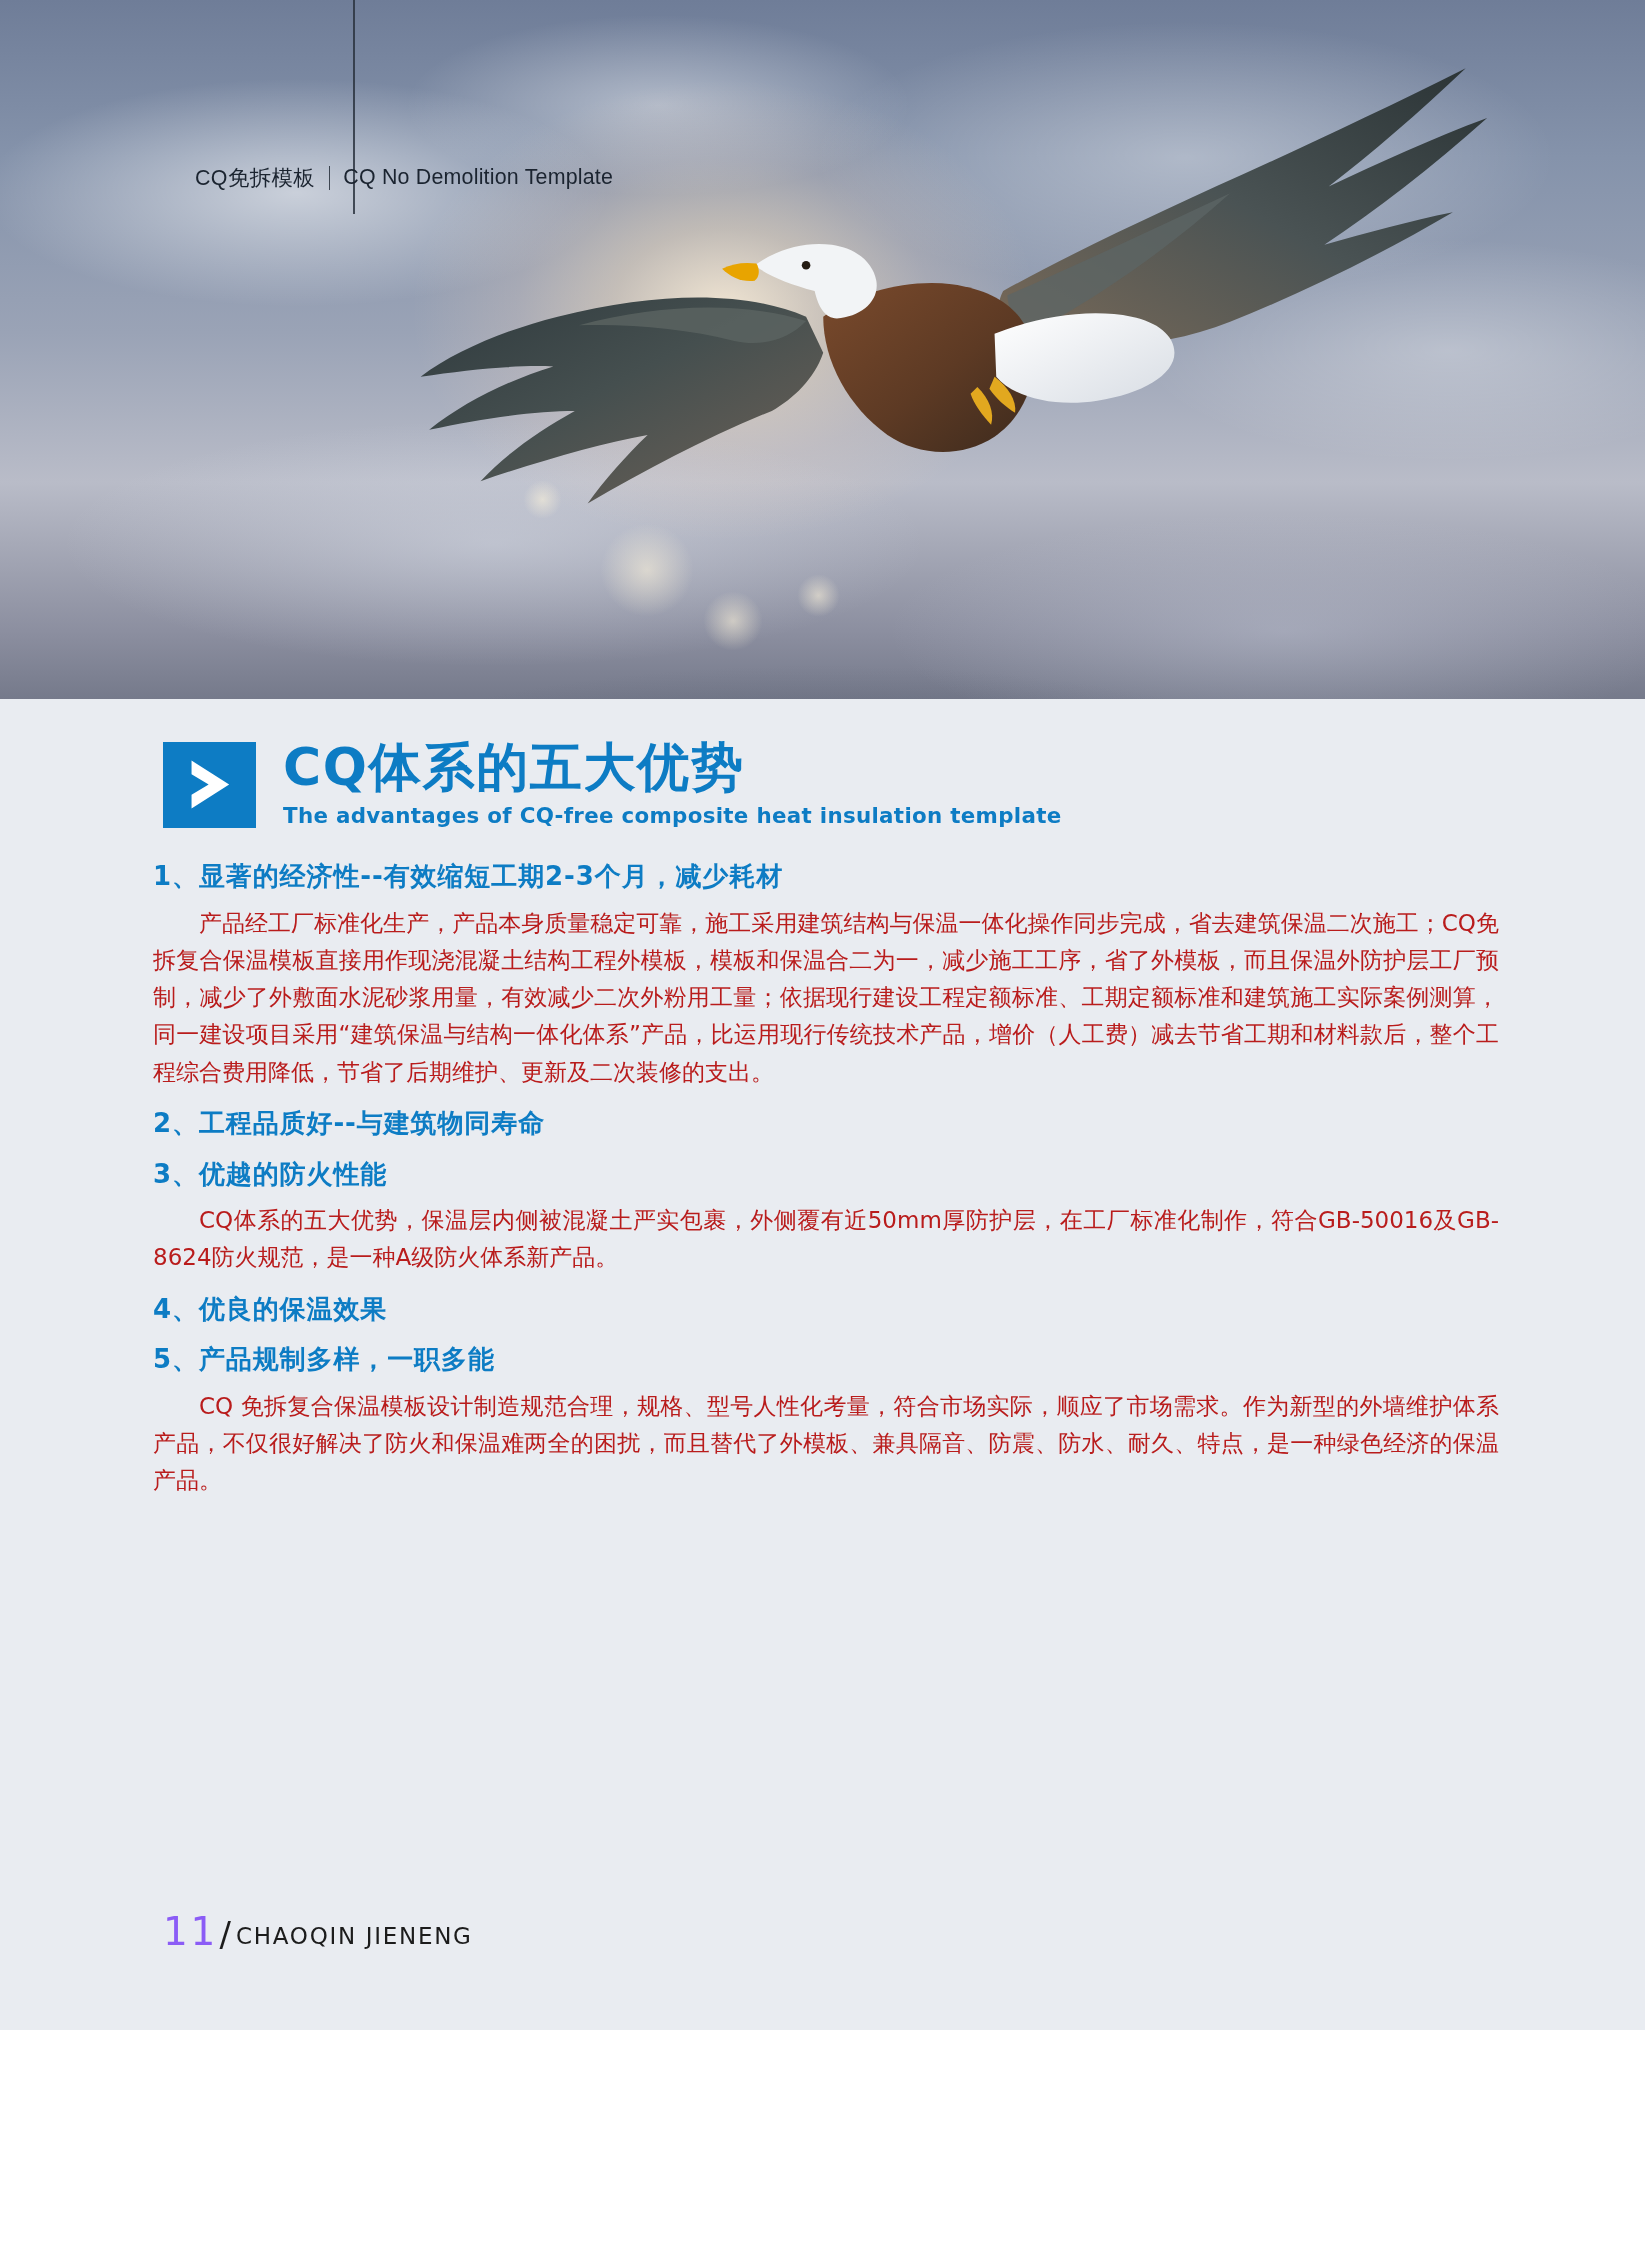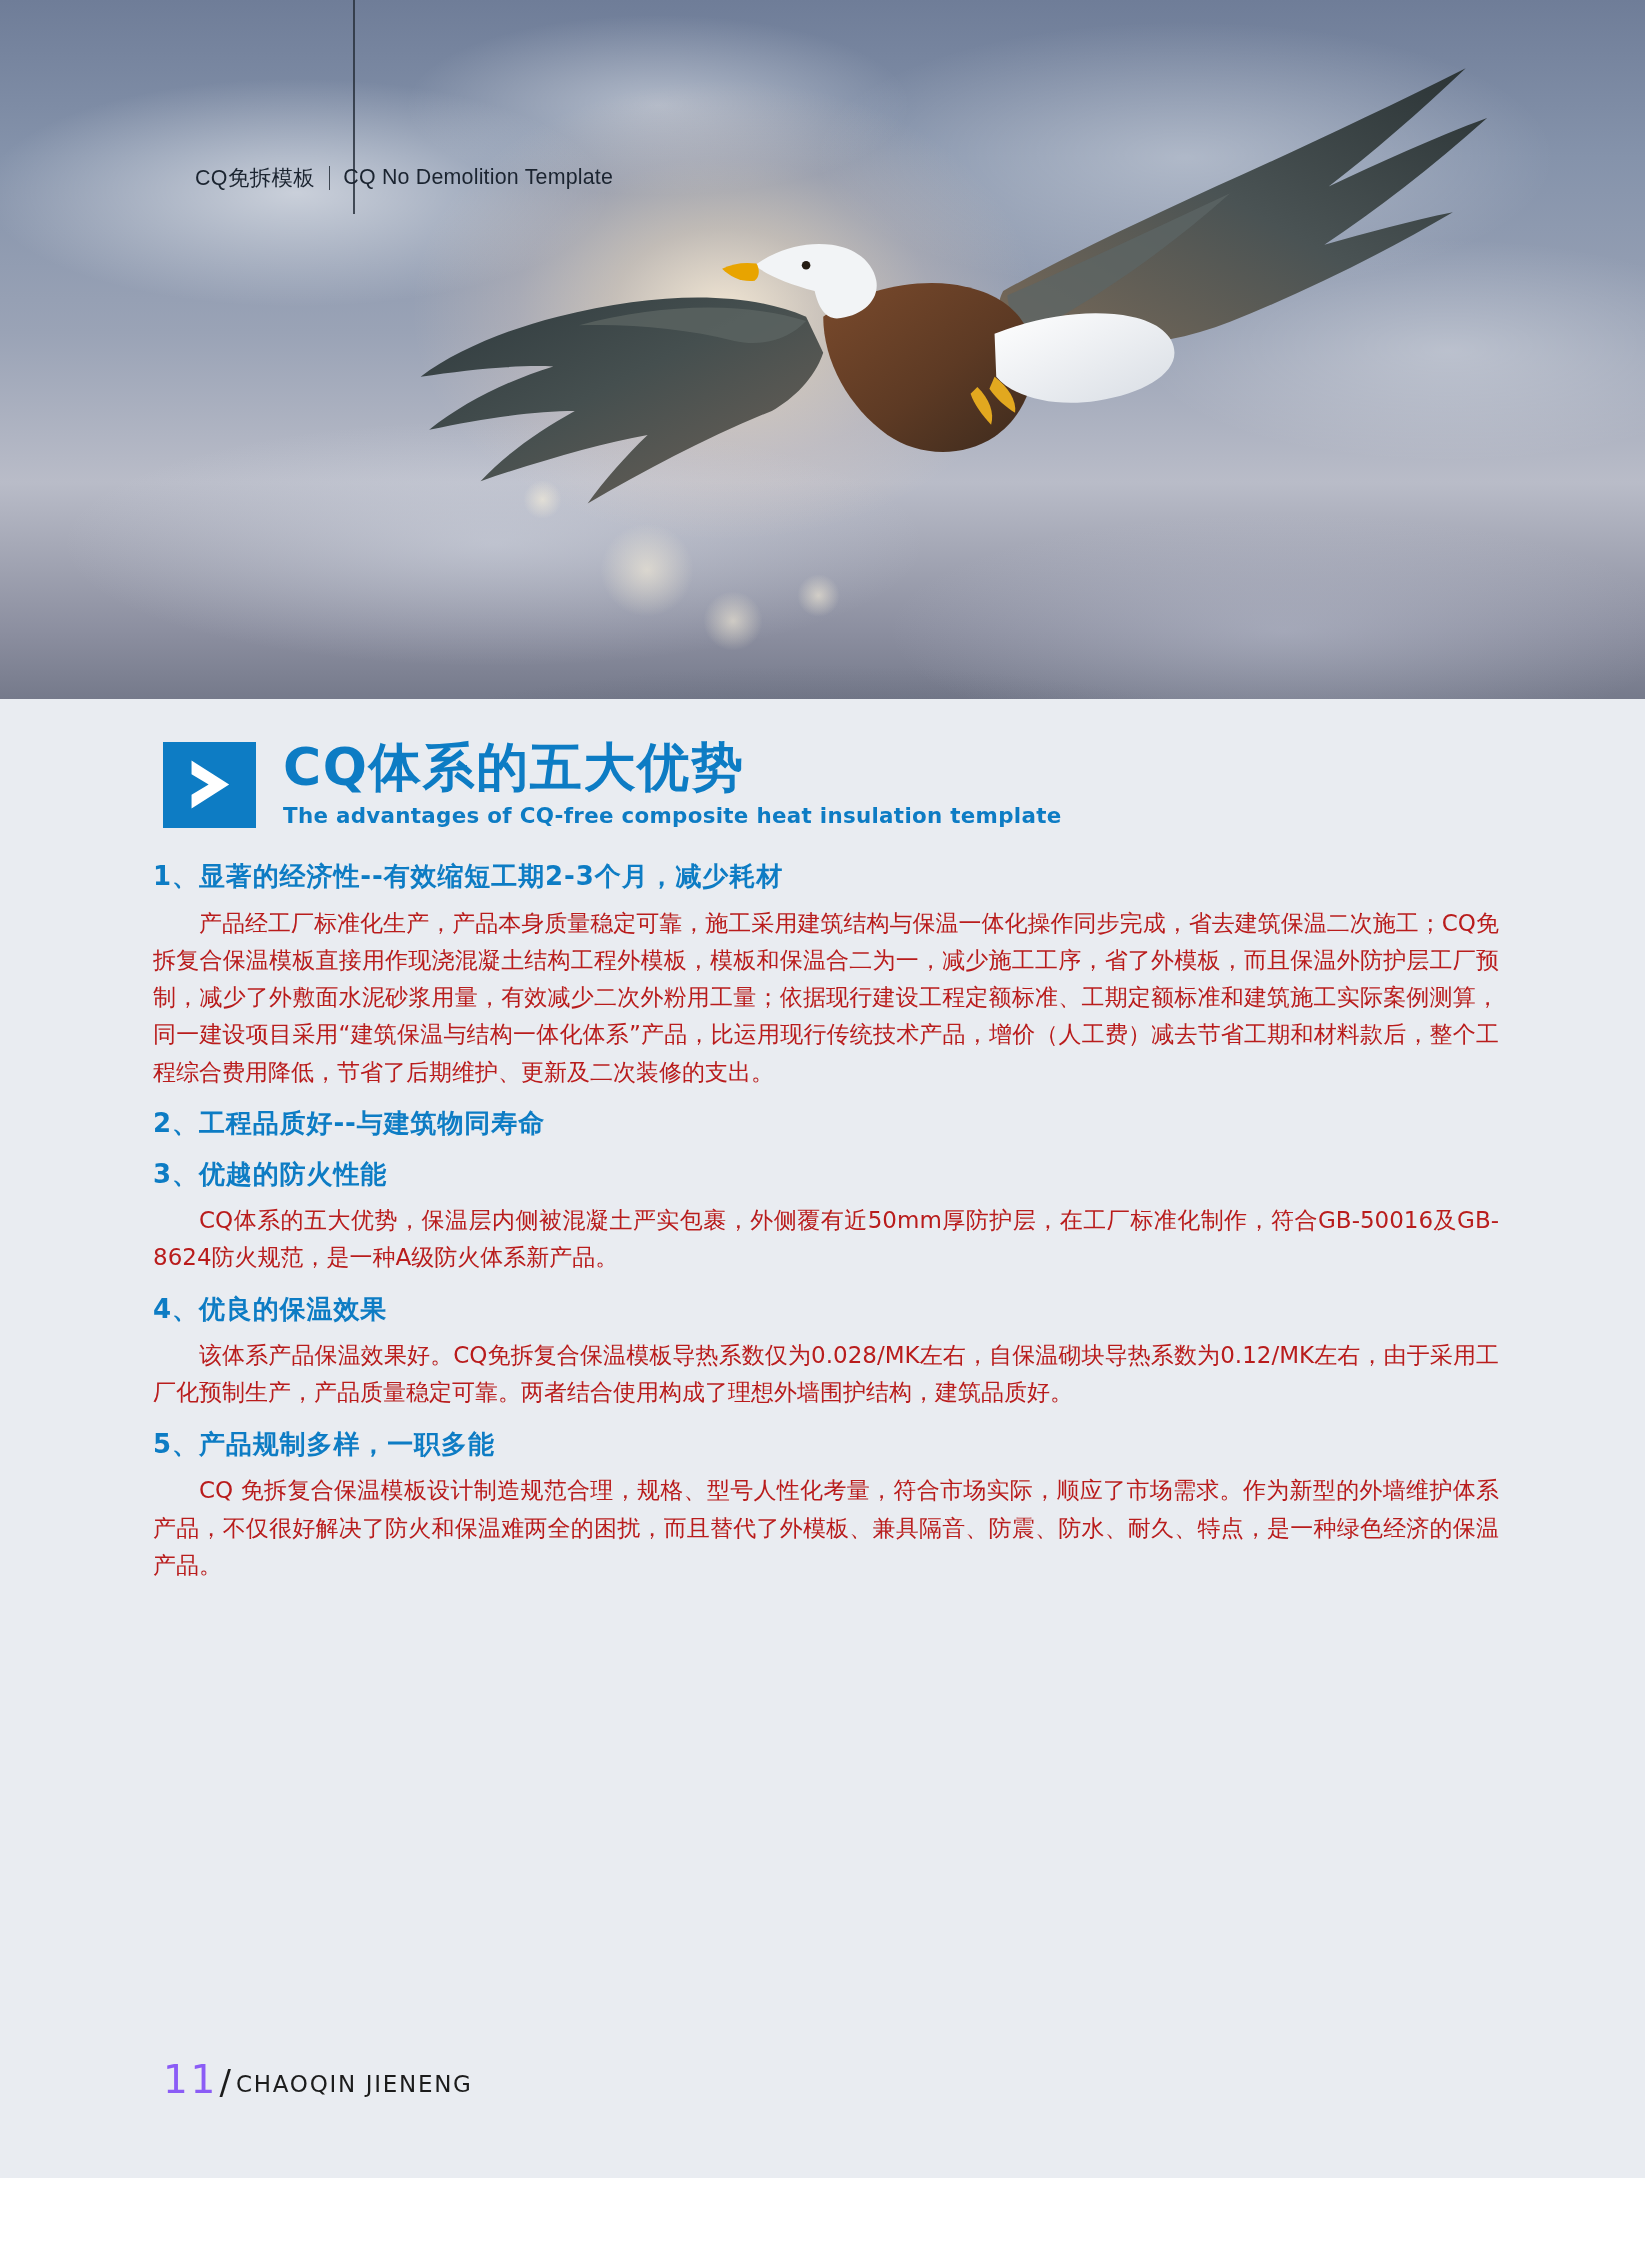--- a/index.html
+++ b/index.html
@@ -103,21 +103,21 @@
     width: 1106px;
     height: 514px;
     pointer-events: none;
   }
 
   
   .content {
     position: absolute;
     left: 0; top: 699px;
     width: 1646px;
-    height: 1479px;
+    height: 1331px;
     background: #e9ecf1;
   }
   .content-inner {
     position: absolute;
     left: 153px;
     top: 34px;
     width: 1346px;
   }
 
   
@@ -308,21 +308,20 @@
         <div class="sec-title">2、工程品质好--与建筑物同寿命</div>
       </div>
 
       <div class="section">
         <div class="sec-title">3、优越的防火性能</div>
         <div class="sec-body">CQ体系的五大优势，保温层内侧被混凝土严实包裹，外侧覆有近50mm厚防护层，在工厂标准化制作，符合GB-50016及GB-8624防火规范，是一种A级防火体系新产品。</div>
       </div>
 
       <div class="section">
         <div class="sec-title">4、优良的保温效果</div>
-        <div class="sec-body">该体系产品保温效果好。CQ免拆复合保温模板导热系数仅为0.028/MK左右，自保温砌块导热系数为0.12/MK左右，由于采用工厂化预制生产，产品质量稳定可靠。两者结合使用构成了理想外墙围护结构，建筑品质好。</div>
       </div>
 
       <div class="section">
         <div class="sec-title">5、产品规制多样，一职多能</div>
         <div class="sec-body">CQ 免拆复合保温模板设计制造规范合理，规格、型号人性化考量，符合市场实际，顺应了市场需求。作为新型的外墙维护体系产品，不仅很好解决了防火和保温难两全的困扰，而且替代了外模板、兼具隔音、防震、防水、耐久、特点，是一种绿色经济的保温产品。</div>
       </div>
 
     </div>
 
     <div class="footer">

